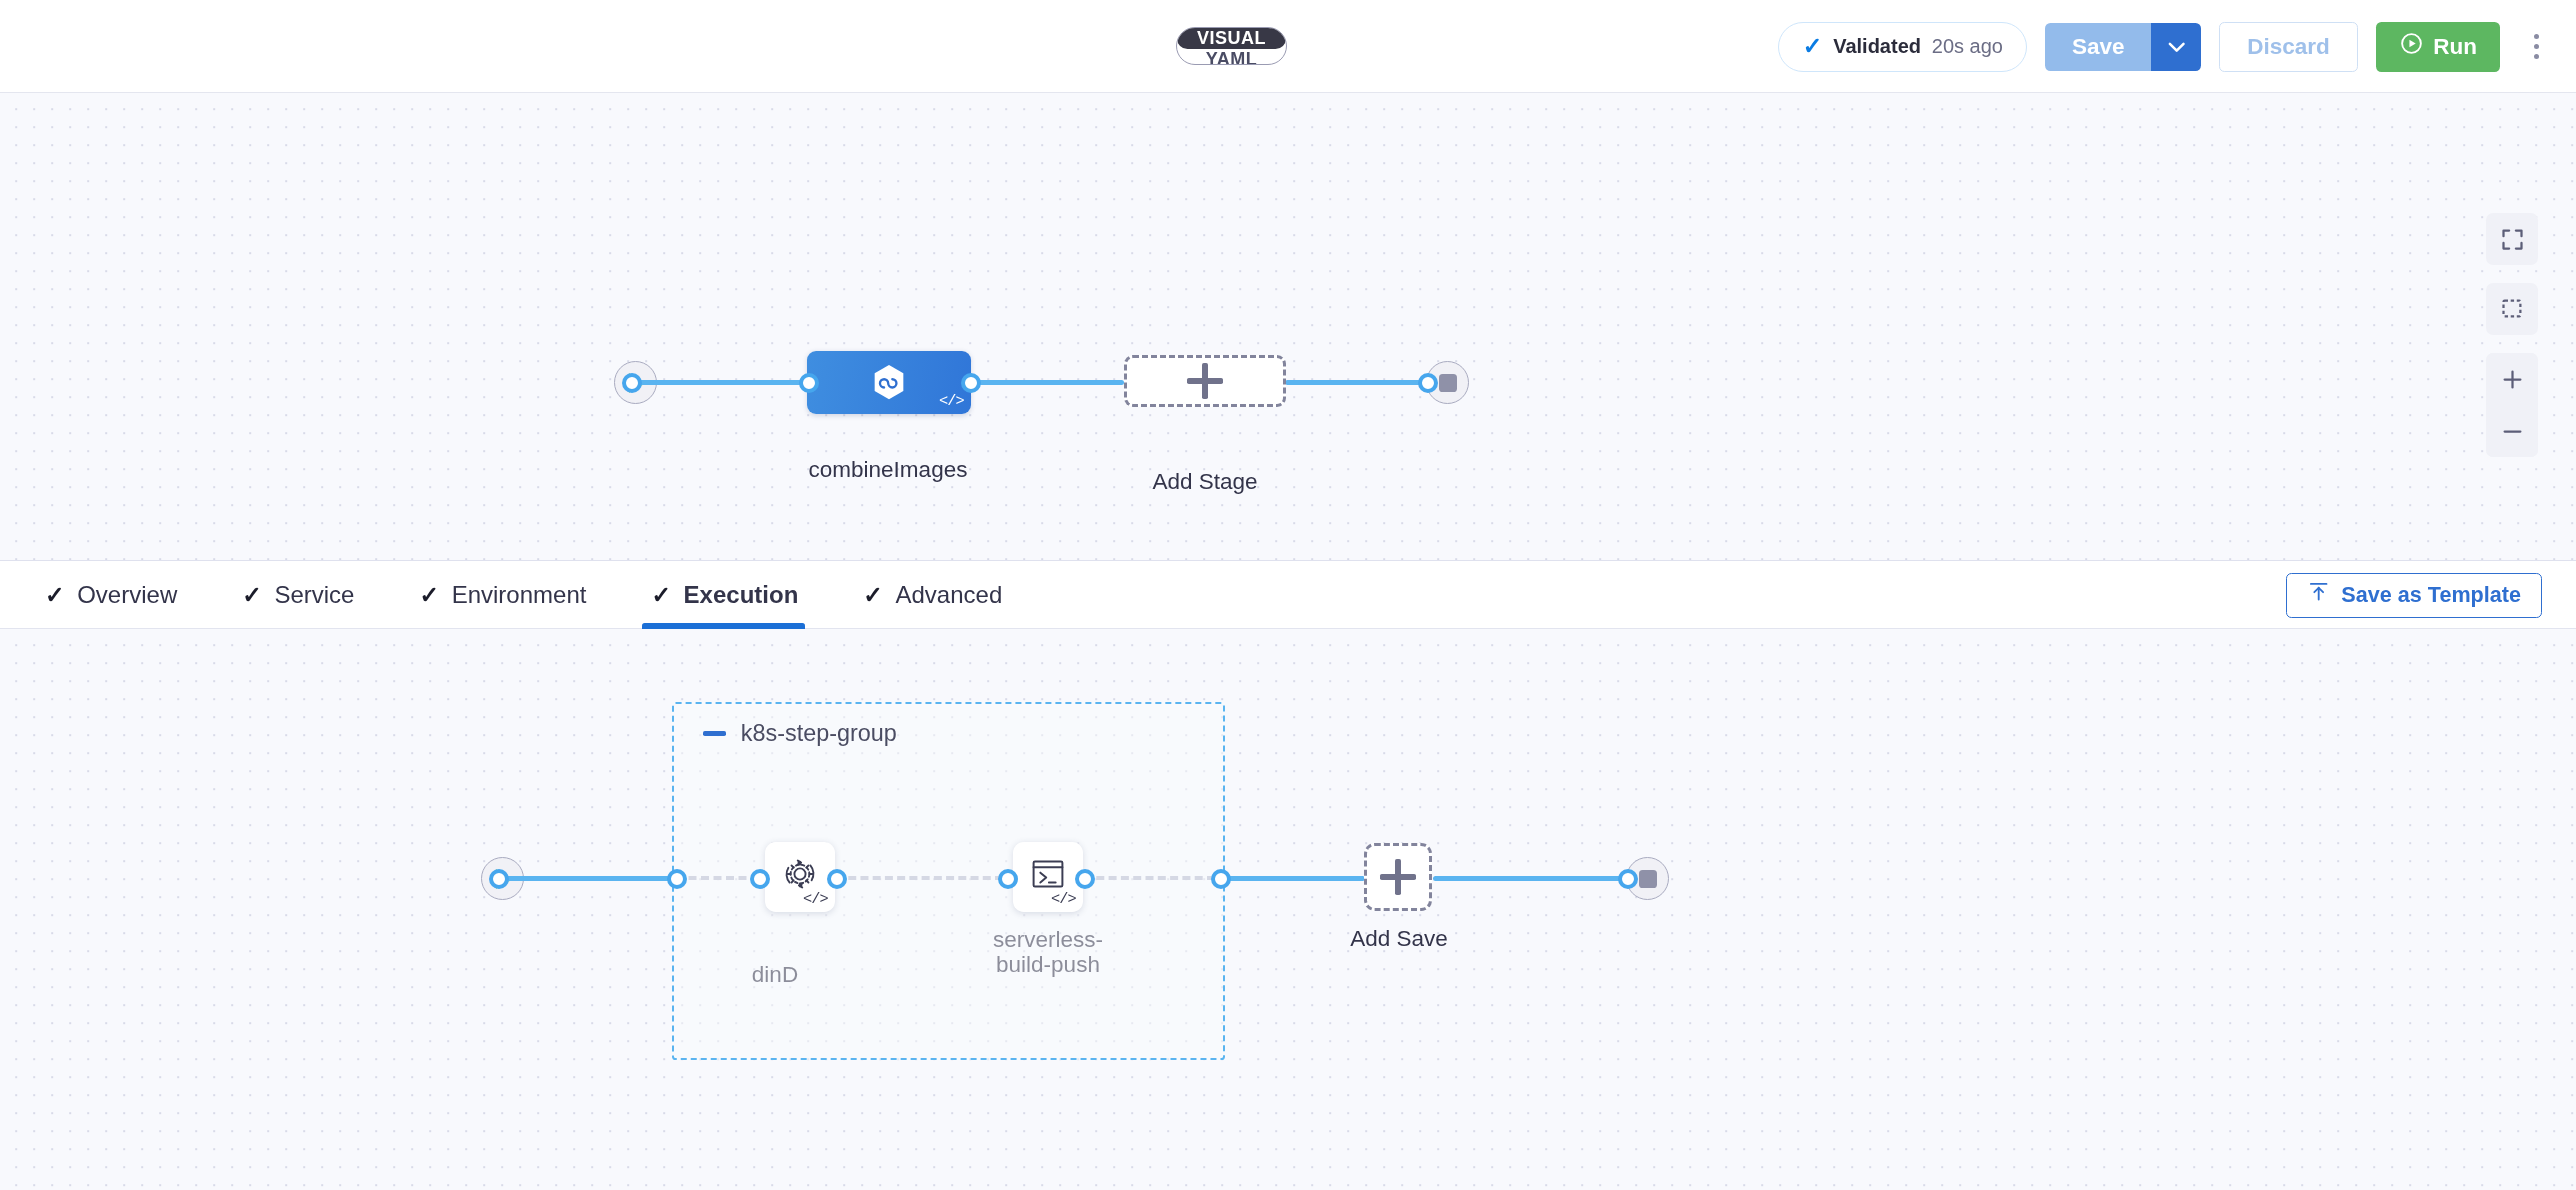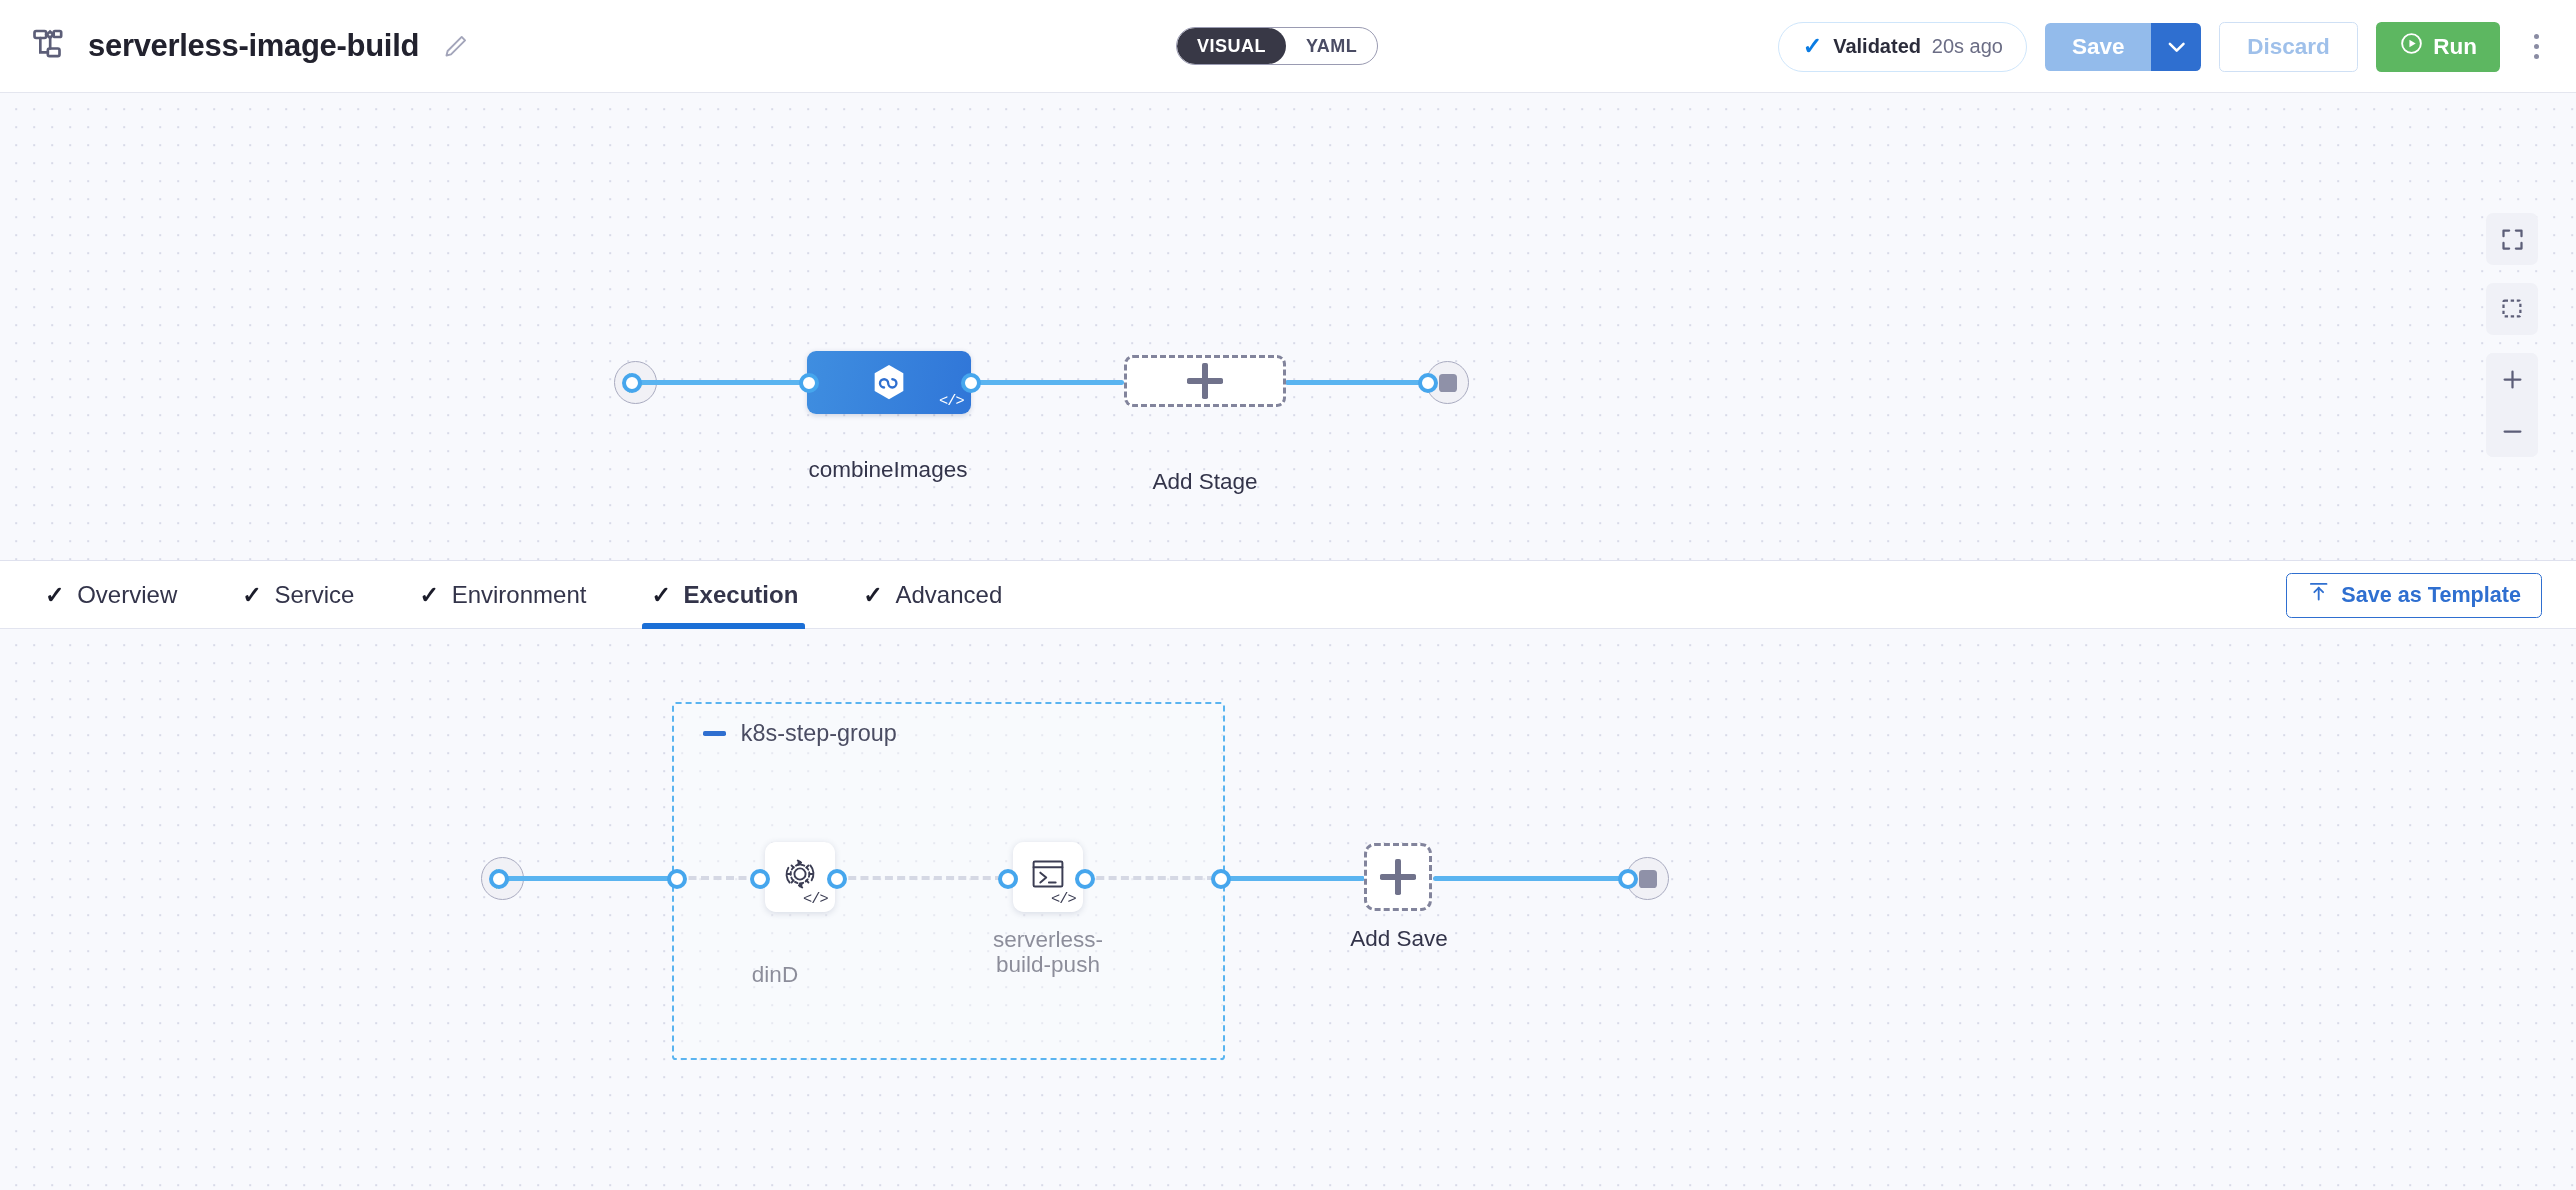--- a/index.html
+++ b/index.html
@@ -24,20 +24,21 @@
     white-space: nowrap;
   }
   .edit-icon { width: 27px; height: 27px; display:block; margin-left: 7.2px; cursor: pointer; }
 
   
   .mode-toggle {
     position: absolute; left: 1176px; top: 27px;
     height: 38px; display: flex; align-items: stretch;
     border: 1.3px solid #9a9bb2; border-radius: 19px; background: #ffffff;
     overflow: hidden;
+    flex-direction: column;
   }
   .mode-btn {
     display: flex; align-items: center; justify-content: center;
     font-size: 18px; font-weight: bold; letter-spacing: 0.5px;
     padding: 0 20px; cursor: pointer; color: #4a4c64;
   }
   .mode-btn.active { background: #383846; color: #ffffff; border-radius: 19px; }
 
   
   .hdr-right {
@@ -210,39 +211,20 @@
   }
   .step-card .glyph {
     position: absolute; left: 50%; top: 46%; transform: translate(-50%,-50%);
     width: 45px; height: 45px;
   }
 </style>
 </head>
 <body>
 
 <div class="header">
-  <div class="hdr-left">
-    <span class="pipeline-icon">
-      <svg viewBox="0 0 24 24" fill="none" stroke="#5c5e78" stroke-width="1.6">
-        <rect x="1.5" y="3" width="7" height="4.2" rx="1"></rect>
-        <rect x="13" y="3" width="4.5" height="3.6" rx="0.8"></rect>
-        <path d="M10.8 3.3 L12.8 5.2 L10.8 7.1 L8.8 5.2 Z"></path>
-        <rect x="9.5" y="13.5" width="7" height="4.6" rx="1"></rect>
-        <path d="M5 7.2 V15.8 H9.5" stroke-linecap="round"></path>
-        <path d="M10.9 7.1 V13.5" stroke-linecap="round"></path>
-        <path d="M8.5 5.2 H8.8 M12.8 5.2 H13" stroke-linecap="round"></path>
-      </svg>
-    </span>
-    <span class="pipeline-title">serverless-image-build</span>
-    <span class="edit-icon">
-      <svg viewBox="0 0 24 24" fill="none" stroke="#a3a5ba" stroke-width="1.7" stroke-linecap="round" stroke-linejoin="round">
-        <path d="M17.5 3.5 L20.5 6.5 L8 19 L4 20 L5 16 Z"></path>
-      </svg>
-    </span>
-  </div>
 
   <div class="mode-toggle">
     <div class="mode-btn active">VISUAL</div>
     <div class="mode-btn">YAML</div>
   </div>
 
   <div class="hdr-right">
     <div class="validated">
       <span class="check">✓</span>
       <span class="v-label">Validated</span>

